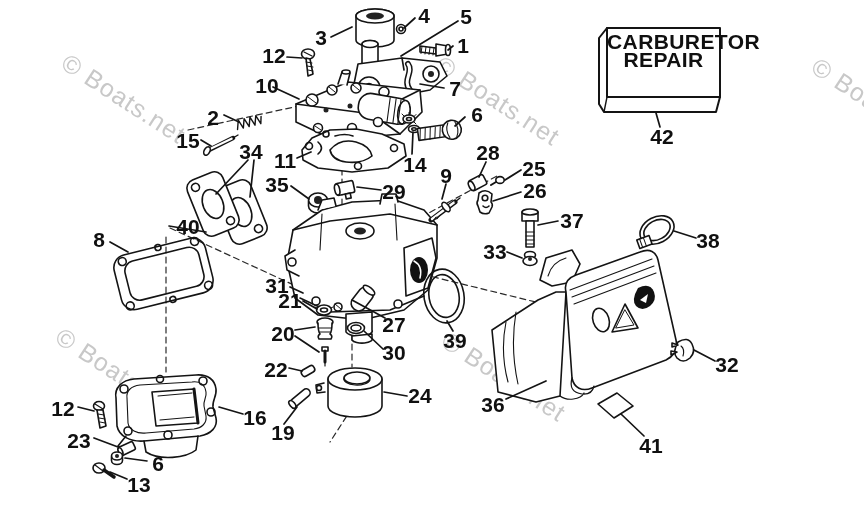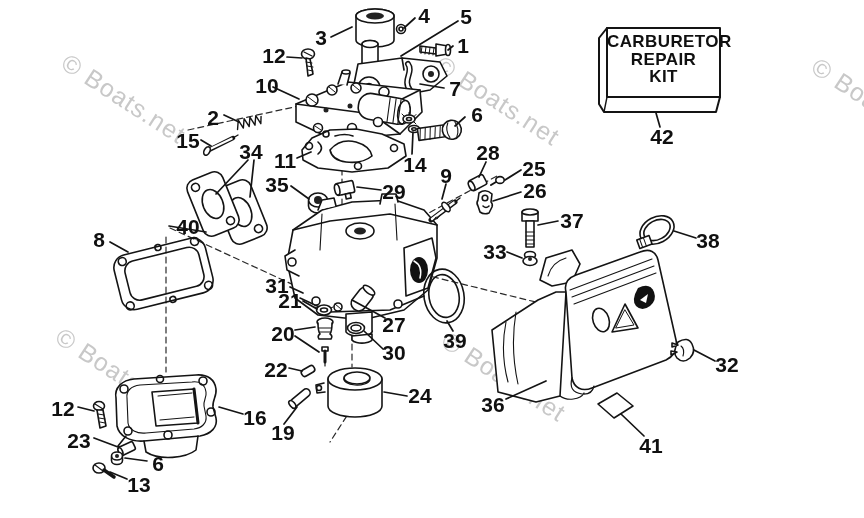--- a/index.html
+++ b/index.html
@@ -4,21 +4,21 @@
 <style>
   html,body{margin:0;padding:0;background:#fff;}
   #stage{position:relative;width:864px;height:518px;background:#ffffff;overflow:hidden;
          font-family:"Liberation Sans",sans-serif;}
   .wm{position:absolute;color:#c8c8c8;font-size:25px;font-weight:400;letter-spacing:1px;
       white-space:nowrap;transform:rotate(33deg);transform-origin:0 0;z-index:1;user-select:none;}
   svg.art{position:absolute;left:0;top:0;z-index:2;}
   .callout{position:absolute;transform:translate(-50%,-50%);font-weight:700;font-size:21px;
            color:#101010;z-index:3;line-height:1;}
   .kit-text{position:absolute;left:607px;top:33px;width:113px;z-index:3;text-align:center;
-            font-weight:700;font-size:17px;line-height:17.5px;color:#101010;letter-spacing:.4px;}
+            font-weight:700;font-size:21px;line-height:17.5px;color:#101010;letter-spacing:.4px;}
   .kit-text span{display:block;}
 </style>
 </head>
 <body>
 
 <div id="stage">
 
   <div class="wm" style="left:72px;top:48px;">© Boats.net</div>
   <div class="wm" style="left:446px;top:50px;">© Boats.net</div>
   <div class="wm" style="left:66px;top:322px;">© Boats.net</div>
@@ -408,21 +408,20 @@
       <path d="M94 438 L118 447"></path>
       <path d="M147 461 L125 458"></path>
       <path d="M127 479 L110 472"></path>
       <path d="M660 127 L656 113"></path>
     </g>
   </svg>
 
   <div class="kit-text">
     <span>CARBURETOR</span>
     <span>REPAIR</span>
-    <span>KIT</span>
   </div>
 
   <div class="callout" style="left:321px;top:37px;">3</div>
   <div class="callout" style="left:424px;top:15px;">4</div>
   <div class="callout" style="left:466px;top:16px;">5</div>
   <div class="callout" style="left:463px;top:45px;">1</div>
   <div class="callout" style="left:274px;top:55px;">12</div>
   <div class="callout" style="left:259px;top:85px;margin-left:8px;">10</div>
   <div class="callout" style="left:455px;top:88px;">7</div>
   <div class="callout" style="left:213px;top:117px;">2</div>

